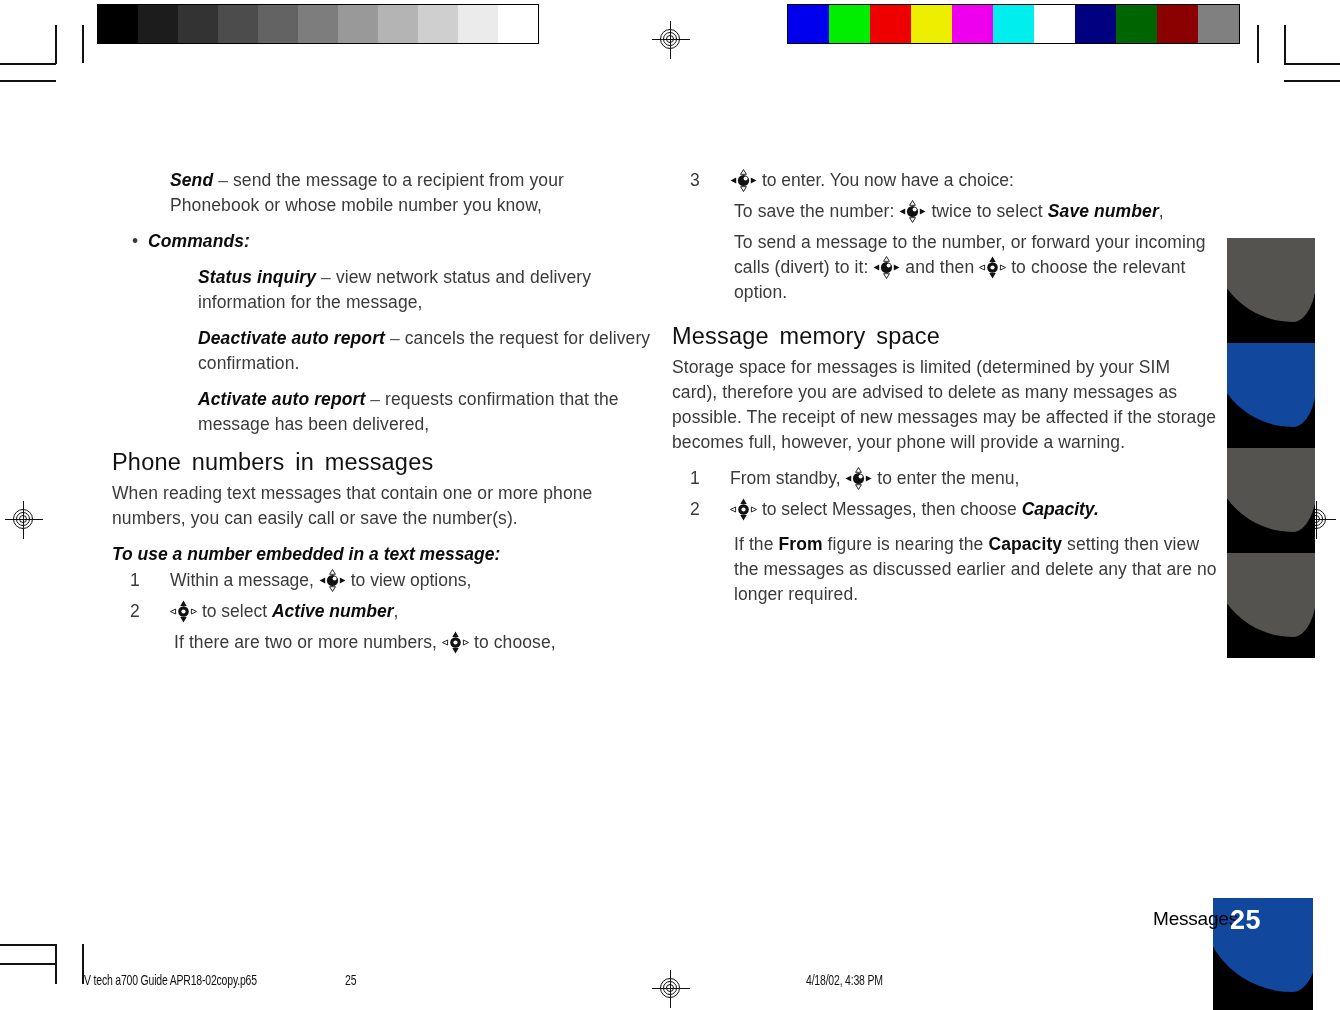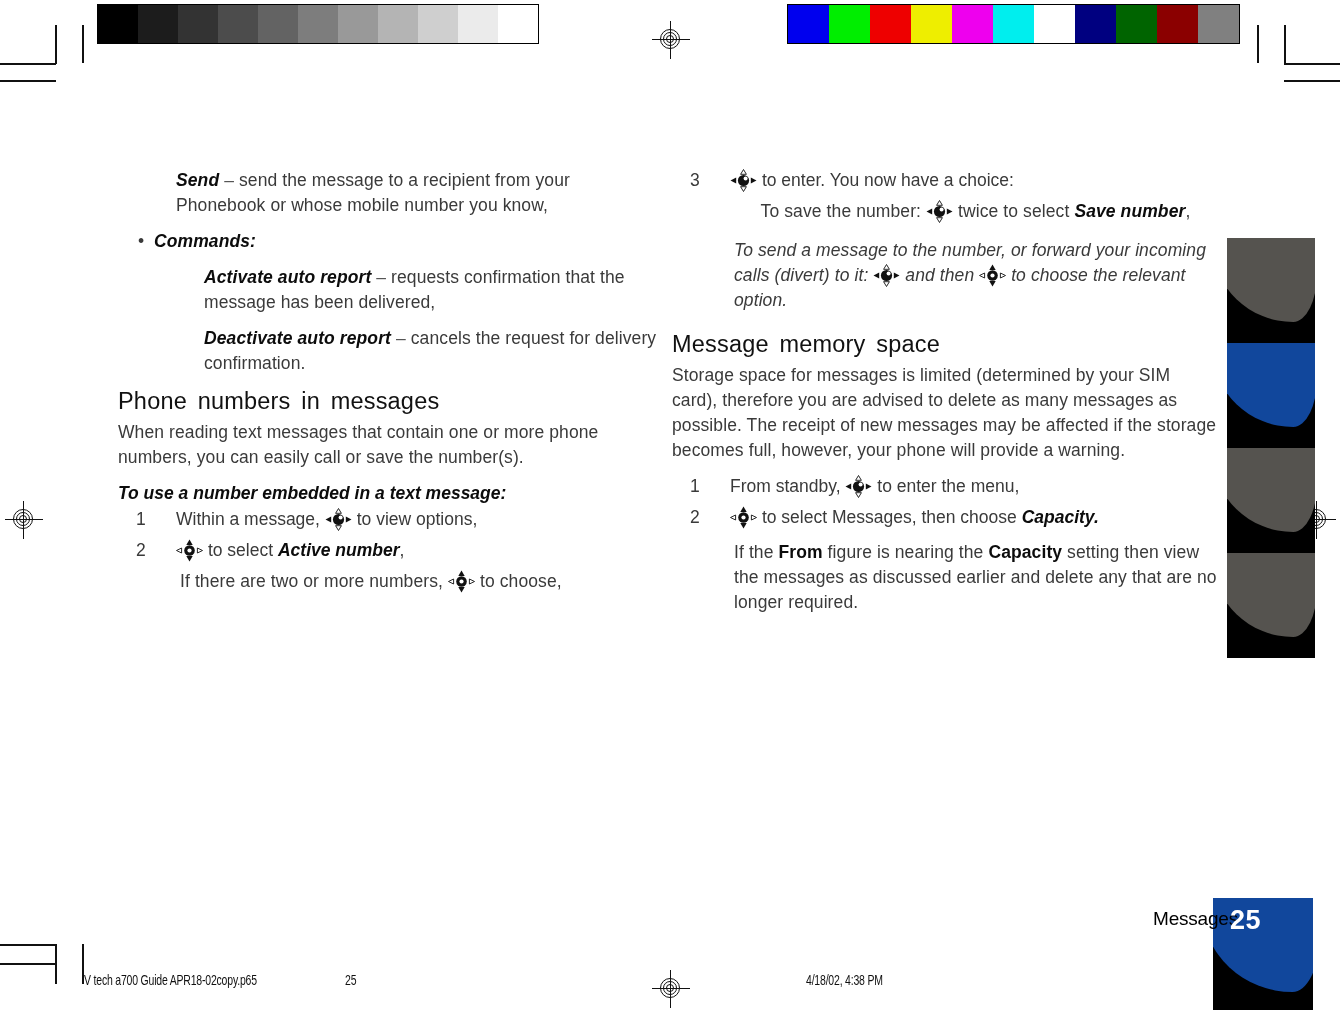--- a/index.html
+++ b/index.html
@@ -60,21 +60,21 @@
   .crop.vt { width: 1.6px; }
 
   
   #page-body {
     position: absolute;
     left: 0; top: 0;
     width: 1340px; height: 1010px;
   }
 
   .col { position: absolute; }
-  #col-left  { left: 118px; top: 168px; width: 545px; }
+  #col-left  { left: 112px; top: 168px; width: 545px; }
   #col-right { left: 672px; top: 168px; width: 545px; }
 
   .body-text {
     font-size: 17.5px;
     line-height: 25px;
     color: #3a3a3a;
     letter-spacing: 0.1px;
   }
   .term {
     font-weight: bold;
@@ -325,30 +325,34 @@
       <span class="term">Send</span><span class="dash"> <span>–</span></span>
       <span>send the message to a recipient from your Phonebook or whose mobile number you know,</span>
     </div>
 
 
     <div class="body-text para lvl-bullet">
       <span class="dot">•</span>
       <span class="term">Commands:</span>
     </div>
 
-
+    <div class="body-text para lvl-sub">
+      <span class="term">Status inquiry</span><span class="dash"> <span>–</span></span>
+      <span>view network status and delivery information for the message,</span>
+    </div>
+
+
+    <div class="body-text para lvl-sub">
+      <span class="term">Deactivate auto report</span><span class="dash"> <span>–</span></span>
+      <span>cancels the request for delivery confirmation.</span>
+    </div>
 
     <div class="body-text para lvl-sub">
       <span class="term">Activate auto report</span><span class="dash"> <span>–</span></span>
       <span>requests confirmation that the message has been delivered,</span>
-    </div>
-
-    <div class="body-text para lvl-sub">
-      <span class="term">Deactivate auto report</span><span class="dash"> <span>–</span></span>
-      <span>cancels the request for delivery confirmation.</span>
     </div>
 
     <h2 class="heading">Phone numbers in messages</h2>
 
     <div class="body-text para">When reading text messages that contain one or more phone numbers, you can easily call or save the number(s).</div>
 
     <div class="sub-head">To use a number embedded in a text message:</div>
 
     <ol class="steps">
       <li>
@@ -413,37 +417,37 @@
             <polygon points="26.5,11.5 20.8,8.4 20.8,14.6" fill="#111"></polygon>
             <polygon points="13.5,0.5 10.6,5.3 16.4,5.3" fill="none" stroke="#111" stroke-width="0.9"></polygon>
             <polygon points="13.5,22.5 10.6,17.7 16.4,17.7" fill="none" stroke="#111" stroke-width="0.9"></polygon>
           </svg>
         </span>
         <span>to enter. You now have a choice:</span>
       </li>
     </ol>
 
 
-    <div class="body-text hang" style="margin-top:6px;text-align:center;">
+    <div class="body-text hang" style="margin-top:6px;">
       <span>To save the number:</span>
       <span class="navkey">
         <svg width="27" height="23" viewBox="0 0 27 23">
           <circle cx="13.5" cy="11.5" r="5.6" fill="#111"></circle>
           <circle cx="15.6" cy="9.6" r="2.0" fill="#fff"></circle>
           <polygon points="0.5,11.5 6.2,8.4 6.2,14.6" fill="#111"></polygon>
           <polygon points="26.5,11.5 20.8,8.4 20.8,14.6" fill="#111"></polygon>
           <polygon points="13.5,0.5 10.6,5.3 16.4,5.3" fill="none" stroke="#111" stroke-width="0.9"></polygon>
           <polygon points="13.5,22.5 10.6,17.7 16.4,17.7" fill="none" stroke="#111" stroke-width="0.9"></polygon>
         </svg>
       </span>
       <span>twice to select</span>
       <span class="term">Save number</span><span>,</span>
     </div>
 
-    <div class="body-text hang" style="margin-top:14px;font-style:italic;">
+    <div class="body-text hang" style="margin-top:6px;">
       <span>To send a message to the number, or forward your incoming calls (divert) to it:</span>
       <span class="navkey">
         <svg width="27" height="23" viewBox="0 0 27 23">
           <circle cx="13.5" cy="11.5" r="5.6" fill="#111"></circle>
           <circle cx="15.6" cy="9.6" r="2.0" fill="#fff"></circle>
           <polygon points="0.5,11.5 6.2,8.4 6.2,14.6" fill="#111"></polygon>
           <polygon points="26.5,11.5 20.8,8.4 20.8,14.6" fill="#111"></polygon>
           <polygon points="13.5,0.5 10.6,5.3 16.4,5.3" fill="none" stroke="#111" stroke-width="0.9"></polygon>
           <polygon points="13.5,22.5 10.6,17.7 16.4,17.7" fill="none" stroke="#111" stroke-width="0.9"></polygon>
         </svg>

